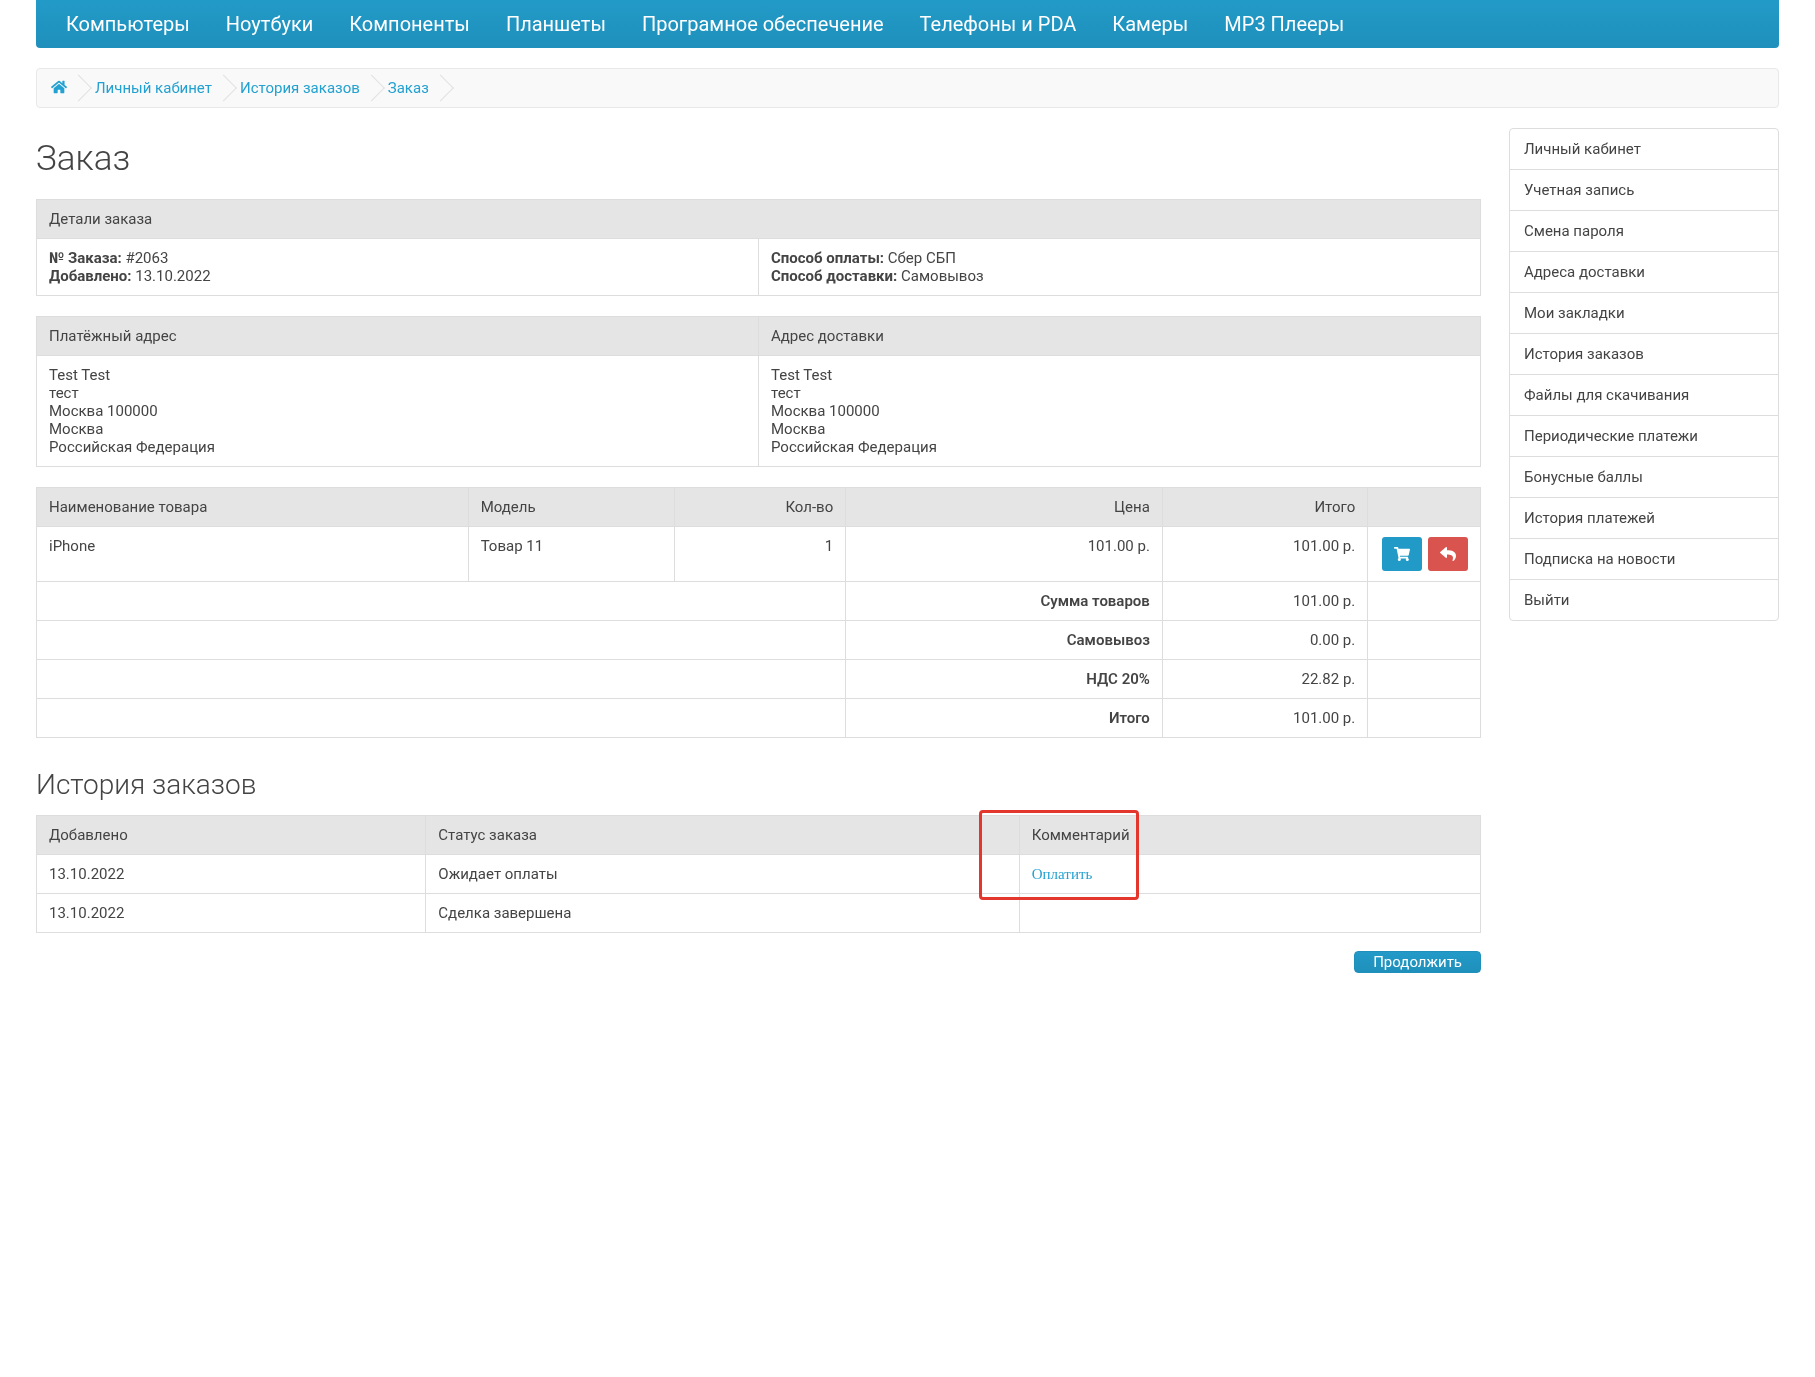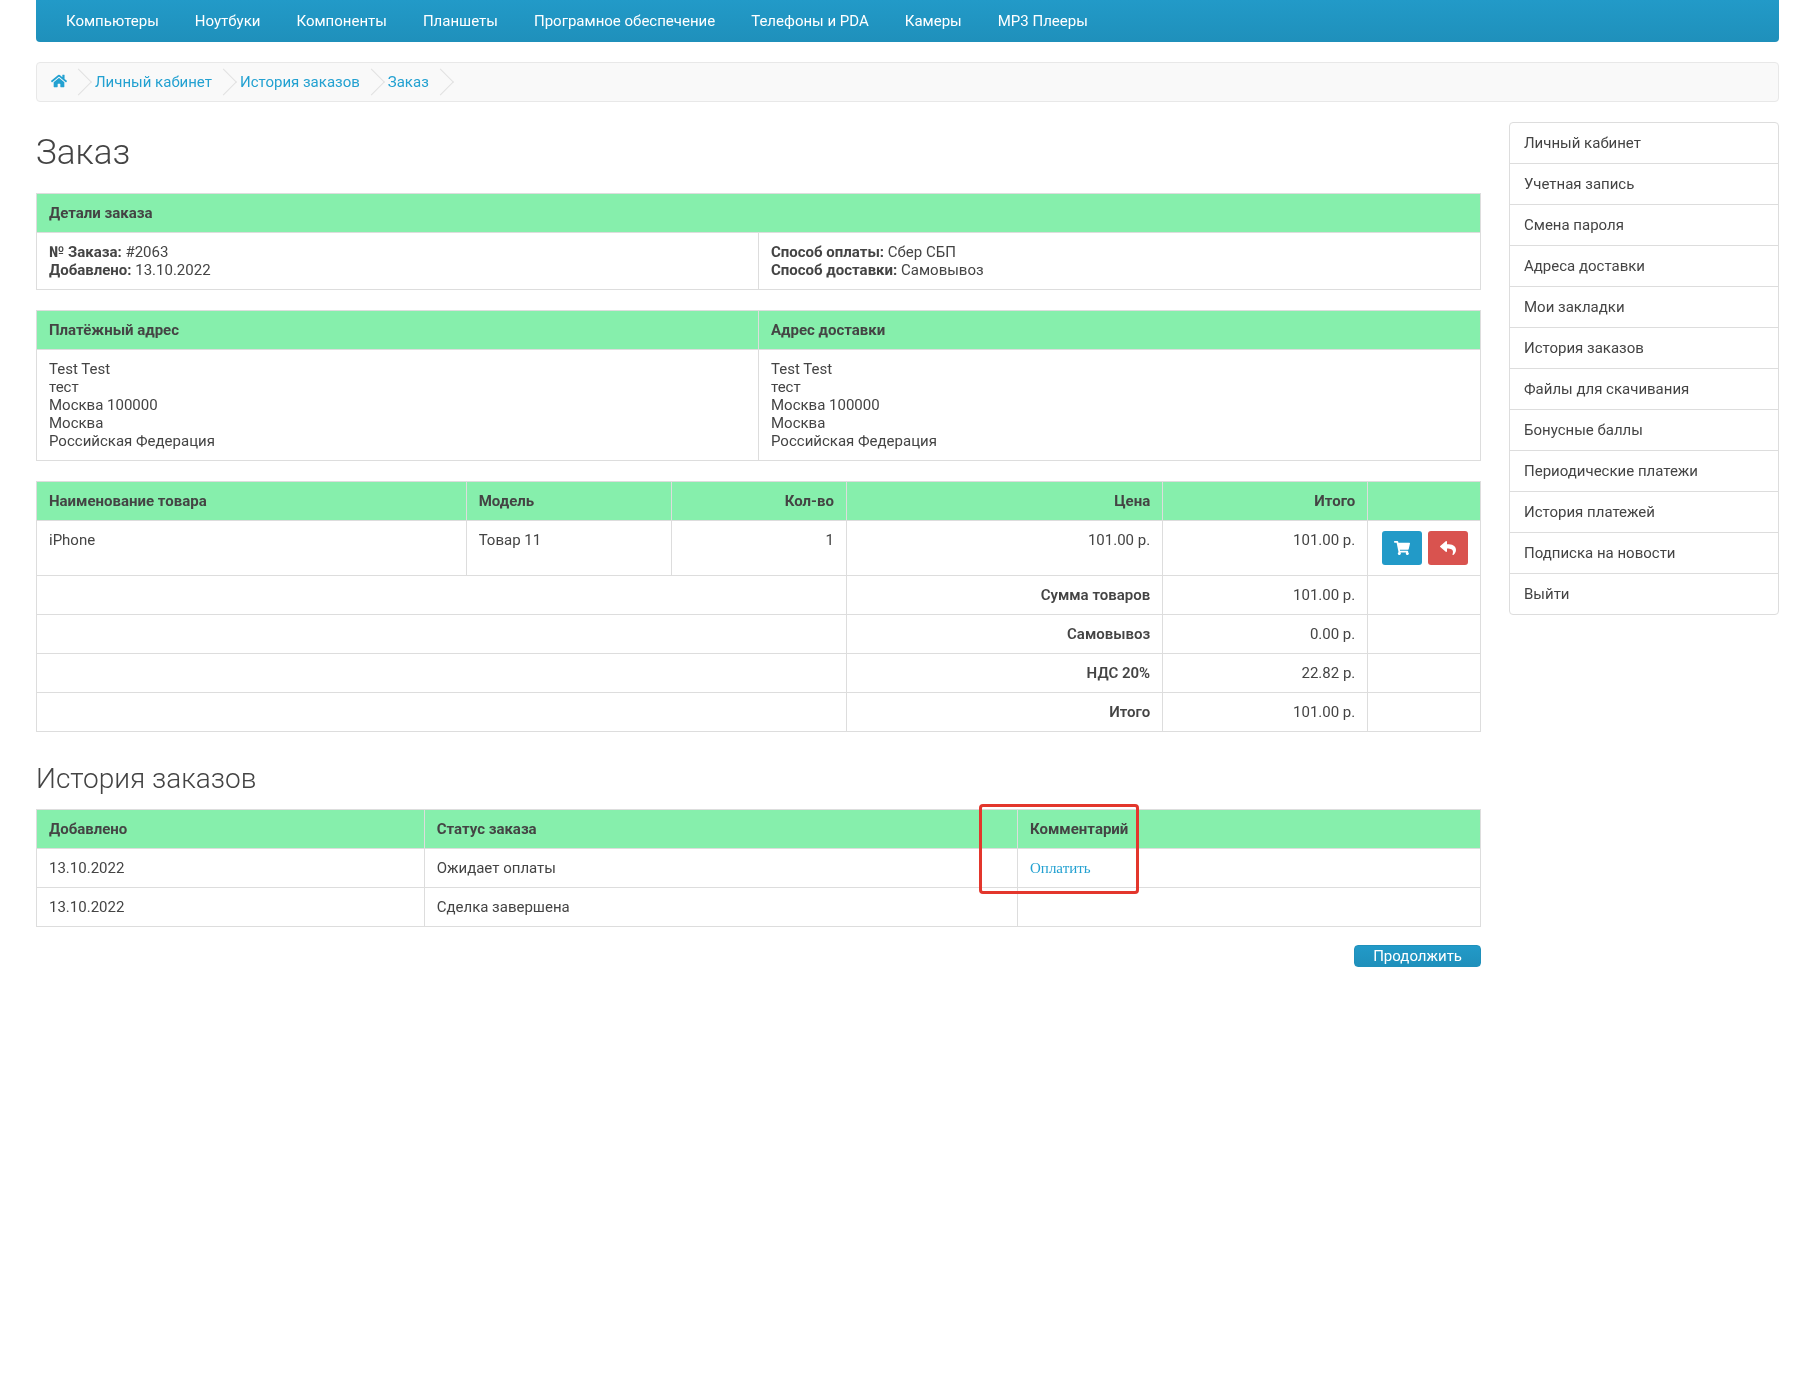--- a/index.html
+++ b/index.html
@@ -16,21 +16,21 @@
     background: linear-gradient(to bottom, #229ac8 0%, #1f90bb 100%);
     border-radius: 0 0 4px 4px;
     display: flex;
     padding: 0 12px;
     margin-bottom: 20px;
   }
   .nav-top a {
     color: #fff;
     text-decoration: none;
     padding: 12px 18px;
-    font-size: 15px;
+    font-size: 20px;
     cursor: pointer;
   }
   .breadcrumb {
     border: 1px solid #e8e8e8;
     border-radius: 4px;
     padding: 10px 14px;
     margin-bottom: 20px;
     display: flex;
     align-items: center;
     gap: 0;
@@ -59,21 +59,21 @@
   .content-row { display: flex; gap: 28px; align-items: flex-start; }
   .main-col { flex: 1; }
   .side-col { width: 270px; }
   h1.page-title { font-weight: 300; color: #444; font-size: 35px; margin: 10px 0 20px 0; }
   h2.section-title { font-weight: 300; color: #444; font-size: 28px; margin: 30px 0 14px 0; }
 
   table.tbl { width: 100%; border-collapse: collapse; margin-bottom: 20px; border: 1px solid #ddd; }
   table.tbl th, table.tbl td { border: 1px solid #ddd; padding: 10px 12px; text-align: left; vertical-align: top; }
   table.tbl td.b { font-weight: 600; }
   table.tbl td.r, table.tbl th.r { text-align: right; }
-  table.tbl thead th { background: #86efac; font-weight: 700; color: #444; }
+  table.tbl thead th { background: #e5e5e5; font-weight: 400; color: #444; }
 
   .action-cell { white-space: nowrap; text-align: right; }
   .btn-cart, .btn-return {
     display: inline-flex; align-items: center; justify-content: center;
     width: 40px; height: 34px; border-radius: 3px; color: #fff;
     cursor: pointer;
     margin-left: 2px;
   }
   .btn-cart { background: #229ac8; }
   .btn-return { background: #d9534f; }
@@ -290,20 +290,20 @@
 
   <div class="side-col">
     <div class="side-list">
       <a>Личный кабинет</a>
       <a>Учетная запись</a>
       <a>Смена пароля</a>
       <a>Адреса доставки</a>
       <a>Мои закладки</a>
       <a>История заказов</a>
       <a>Файлы для скачивания</a>
+      <a>Периодические платежи</a>
       <a>Бонусные баллы</a>
-      <a>Периодические платежи</a>
       <a>История платежей</a>
       <a>Подписка на новости</a>
       <a>Выйти</a>
     </div>
   </div>
 </div>
 
 </body></html>

